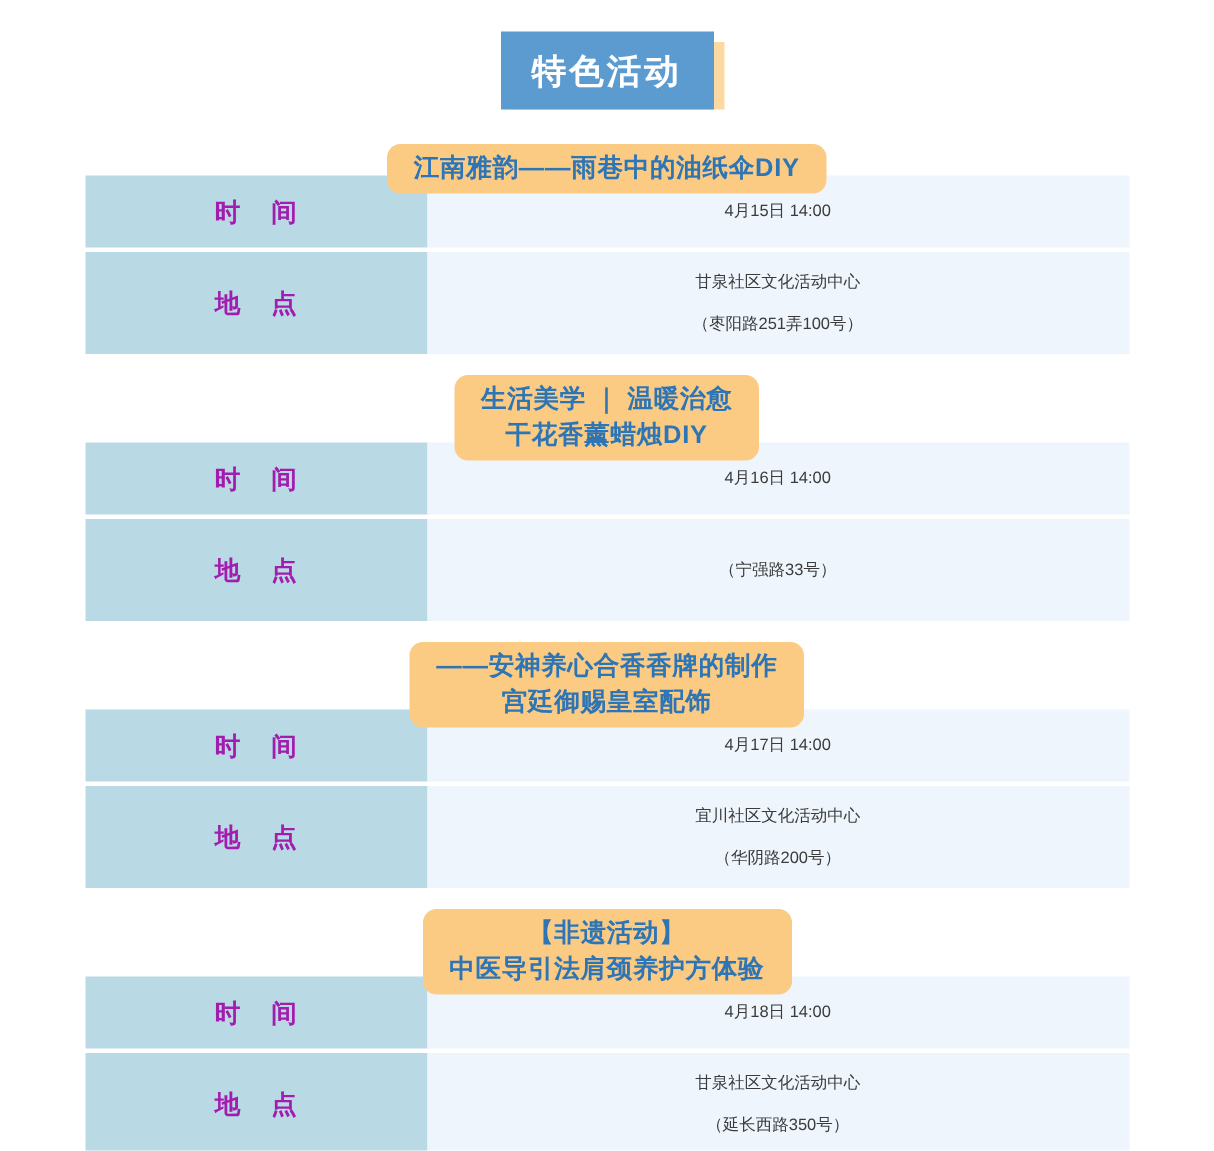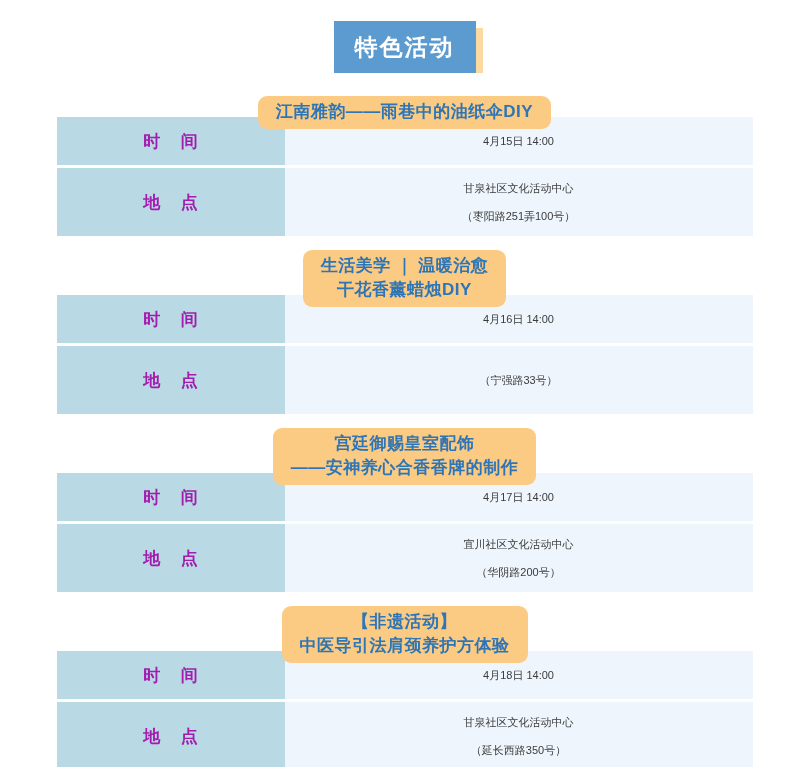--- a/index.html
+++ b/index.html
@@ -213,22 +213,22 @@
             </div>
             <div class="cell-value">
               <div class="cell-value-line">（宁强路33号）</div>
             </div>
           </div>
         </div>
       </div>
       <div class="activity">
         <div class="pill-row">
           <div class="pill">
+            <div class="pill-line">——安神养心合香香牌的制作</div>
             <div class="pill-line">宫廷御赐皇室配饰</div>
-            <div class="pill-line">——安神养心合香香牌的制作</div>
           </div>
         </div>
         <div class="table">
           <div class="row row-time">
             <div class="cell-label">
               <span class="cell-label-text">时 间</span>
             </div>
             <div class="cell-value">
               <div class="cell-value-line">4月17日 14:00</div>
             </div>

